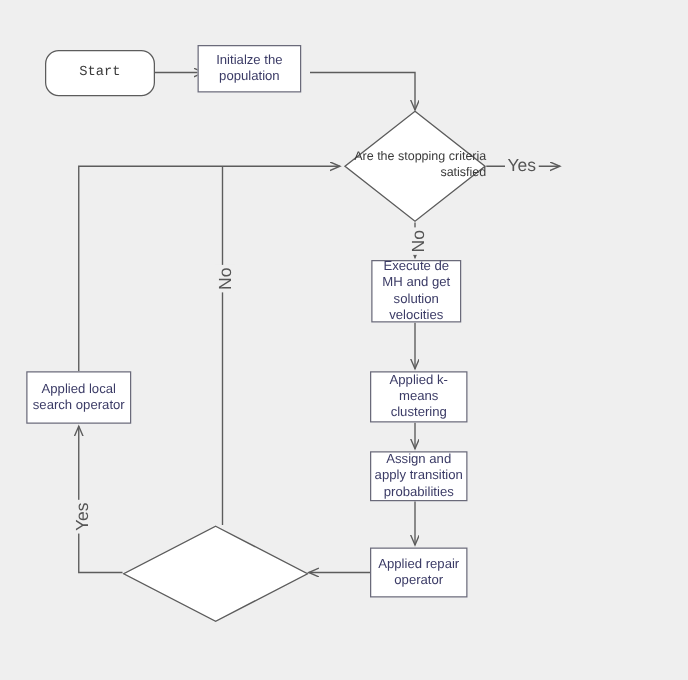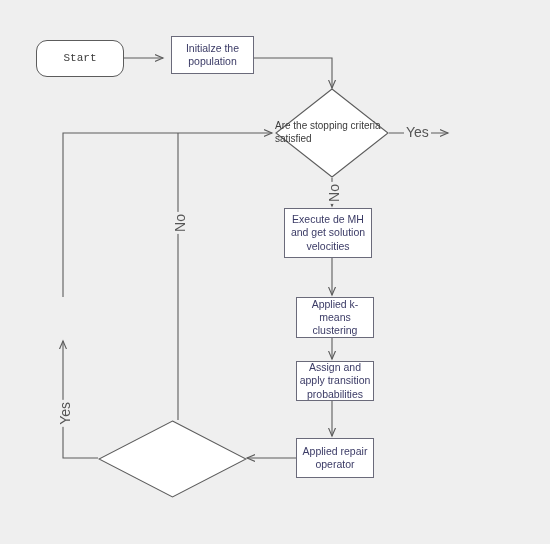--- a/index.html
+++ b/index.html
@@ -14,21 +14,21 @@
 
   .node{position:absolute;box-sizing:border-box;display:flex;align-items:center;justify-content:center;text-align:center;background:#ffffff;border:1px solid #5c5c5c;}
   .node span{display:block;line-height:1.25;}
 
   .terminator{border-radius:11px;border-color:#5c5c5c;}
   .terminator span{color:#3a3a3a;font-size:11px;font-family:Liberation Mono, monospace;}
 
   .process{border-color:#6a6a7a;}
   .process span{color:#3b3b66;font-size:10.5px;}
 
-  .decision{position:absolute;display:flex;align-items:center;justify-content:center;text-align:left;}
+  .decision{position:absolute;display:flex;align-items:center;justify-content:center;text-align:right;}
   .decision span{position:relative;z-index:2;color:#3a3a3a;font-size:10px;line-height:1.28;}
 
   .edge-label{position:absolute;color:#555555;font-size:14px;background:#efefef;padding:0 2px;white-space:nowrap;}
   .edge-label.vert{writing-mode:vertical-rl;text-orientation:mixed;transform:rotate(180deg);padding:2px 0;}
 </style>
 </head>
 <body>
 
 <div id="canvas">
 
@@ -61,33 +61,33 @@
       <path d="M63,297 L63,133 L272,133" marker-end="url(#arw)"></path>
 
       <path d="M178,420 L178,133"></path>
     </g>
   </svg>
 
   <div class="node terminator" style="left:36px;top:40px;width:88px;height:37px;">
     <span>Start</span>
   </div>
 
-  <div class="node process" style="left:171px;top:36px;width:83px;height:38px;">
+  <div class="node process" style="left:158px;top:36px;width:83px;height:38px;">
     <span>Initialze the population</span>
   </div>
 
   <div class="decision" style="left:275px;top:88px;width:114px;height:90px;">
     <svg viewBox="0 0 114 90" style="position:absolute;left:0;top:0;width:114px;height:90px;">
       <polygon points="57,1 113,45 57,89 1,45" fill="#ffffff" stroke="#5c5c5c" stroke-width="1.1"></polygon>
     </svg>
     <span>Are the stopping criteria satisfied</span>
   </div>
 
 
-  <div class="node process" style="left:284px;top:208px;width:88px;height:50px;">
+  <div class="node process" style="left:297px;top:208px;width:72px;height:50px;">
     <span>Execute de MH and get solution velocities</span>
   </div>
 
   <div class="node process" style="left:296px;top:297px;width:78px;height:41px;">
     <span>Applied k-means clustering</span>
   </div>
 
   <div class="node process" style="left:296px;top:361px;width:78px;height:40px;">
     <span>Assign and apply transition probabilities</span>
   </div>
@@ -95,20 +95,23 @@
   <div class="node process" style="left:296px;top:438px;width:78px;height:40px;">
     <span>Applied repair operator</span>
   </div>
 
   <div class="decision" style="left:98px;top:420px;width:149px;height:78px;">
     <svg viewBox="0 0 149 78" style="position:absolute;left:0;top:0;width:149px;height:78px;">
       <polygon points="74.5,1 148,39 74.5,77 1,39" fill="#ffffff" stroke="#5c5c5c" stroke-width="1.1"></polygon>
     </svg>
   </div>
 
+  <div class="node process" style="left:21px;top:297px;width:84px;height:42px;">
+    <span>Applied local search operator</span>
+  </div>
 
   <div class="edge-label" style="left:404px;top:124px;">Yes</div>
 
   <div class="edge-label vert" style="left:326px;top:182px;">No</div>
 
   <div class="edge-label vert" style="left:172px;top:212px;">No</div>
 
   <div class="edge-label vert" style="left:57px;top:400px;">Yes</div>
 
 </div>

